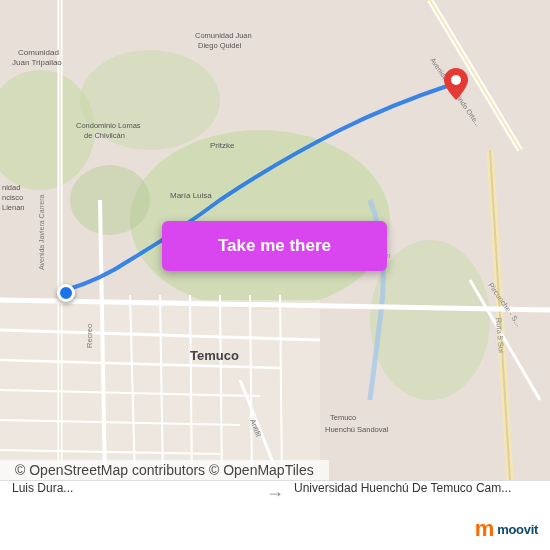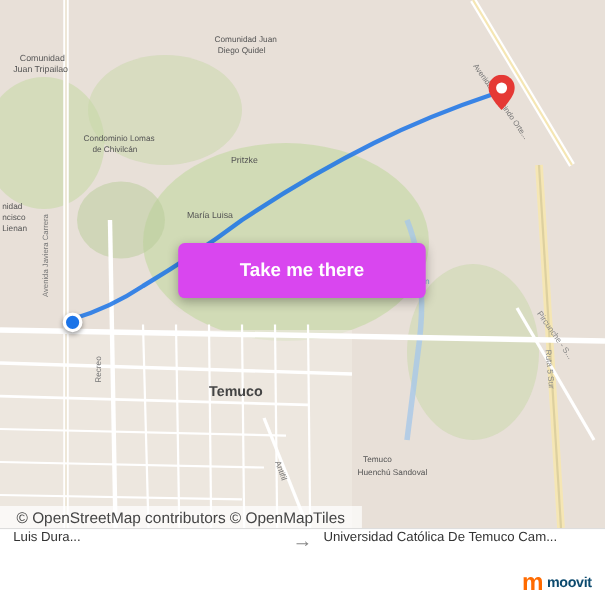--- a/index.html
+++ b/index.html
@@ -234,19 +234,19 @@
     <span>© OpenStreetMap contributors © OpenMapTiles</span>
   </div>
 </div>
 
 <div id="bottom-bar">
 
   <span class="location-label">Luis Dura...</span>
 
   <span class="arrow-icon">→</span>
 
-  <span class="location-label">Universidad Católica De Temuco Cam...</span>
+  <span class="location-label">Universidad Huenchú De Temuco Cam...</span>
 
   <div id="moovit-logo">
     <span class="moovit-m">m</span>
     <span class="moovit-text">moovit</span>
   </div>
 </div>
 
 </body></html>

